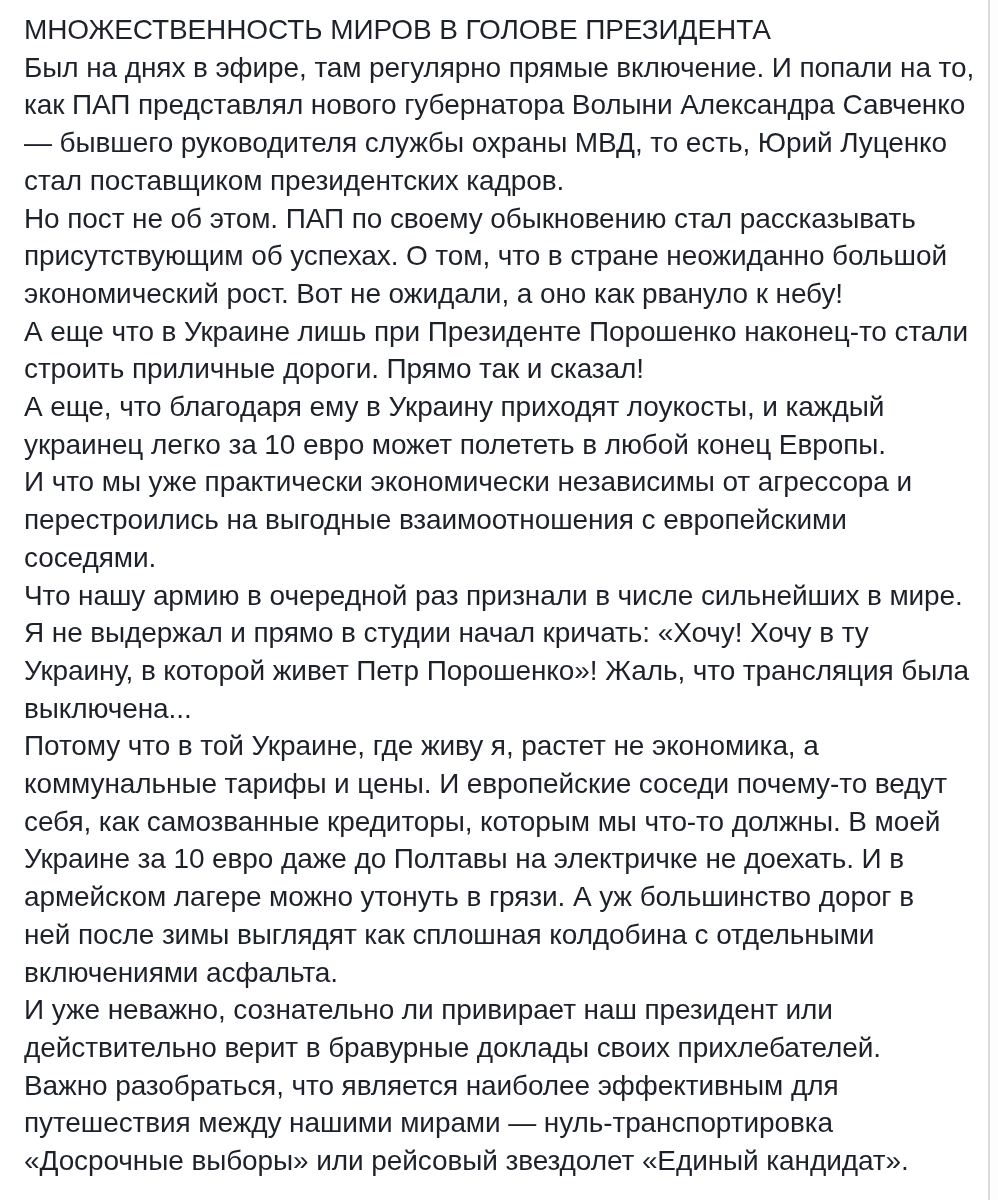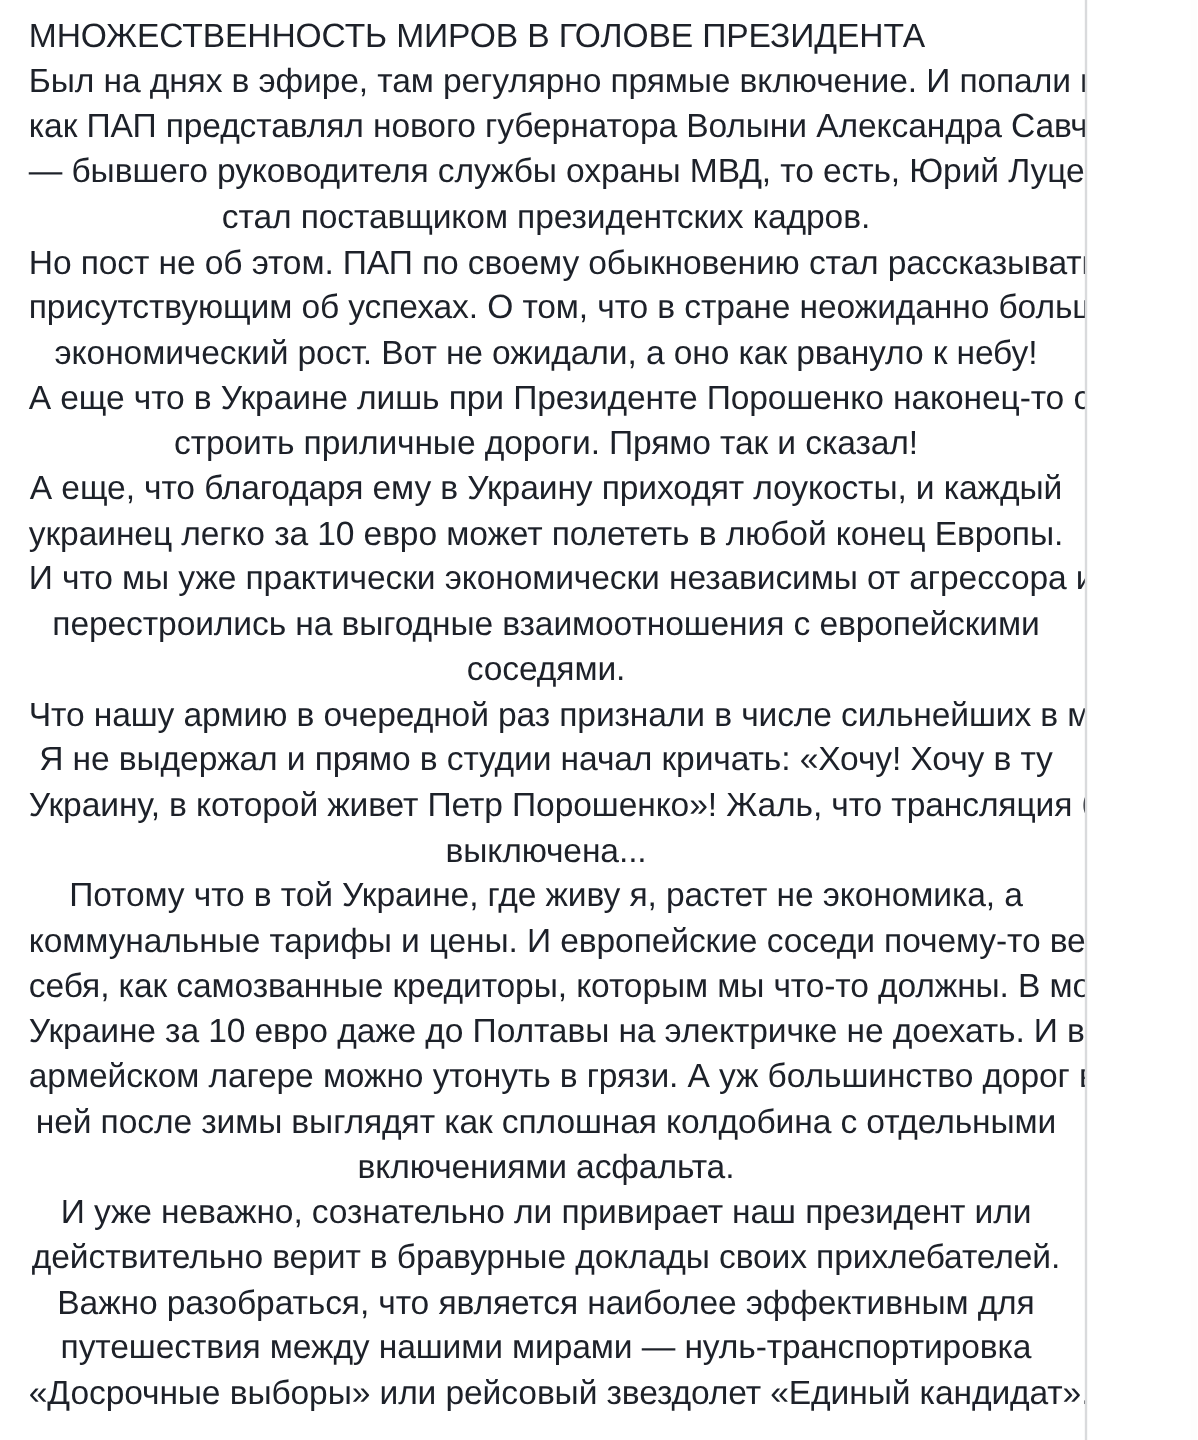--- a/index.html
+++ b/index.html
@@ -12,40 +12,39 @@
     width: 998px;
     height: 1200px;
     background: #ffffff;
     overflow: hidden;
     font-family: "Liberation Sans", "DejaVu Sans", sans-serif;
   }
   .content {
     position: absolute;
     left: 0;
     top: 0;
-    width: 906px;
+    width: 990px;
     height: 1200px;
     box-sizing: border-box;
     border-right: 2px solid #d9dadc;
     padding: 11px 18px 0 24px;
     background: #ffffff;
     overflow: hidden;
   }
   .post-text {
     font-size: 28px;
     line-height: 37.7px;
     color: #1d2129;
     letter-spacing: -0.1px;
   }
   .post-title {
     white-space: pre;
   }
   .post-body {
     white-space: pre;
-    text-align: center;
   }
   .edge-strip {
     position: absolute;
     right: 0;
     top: 0;
     width: 6px;
     height: 1200px;
     background: #fdfdfd;
   }
 </style>

